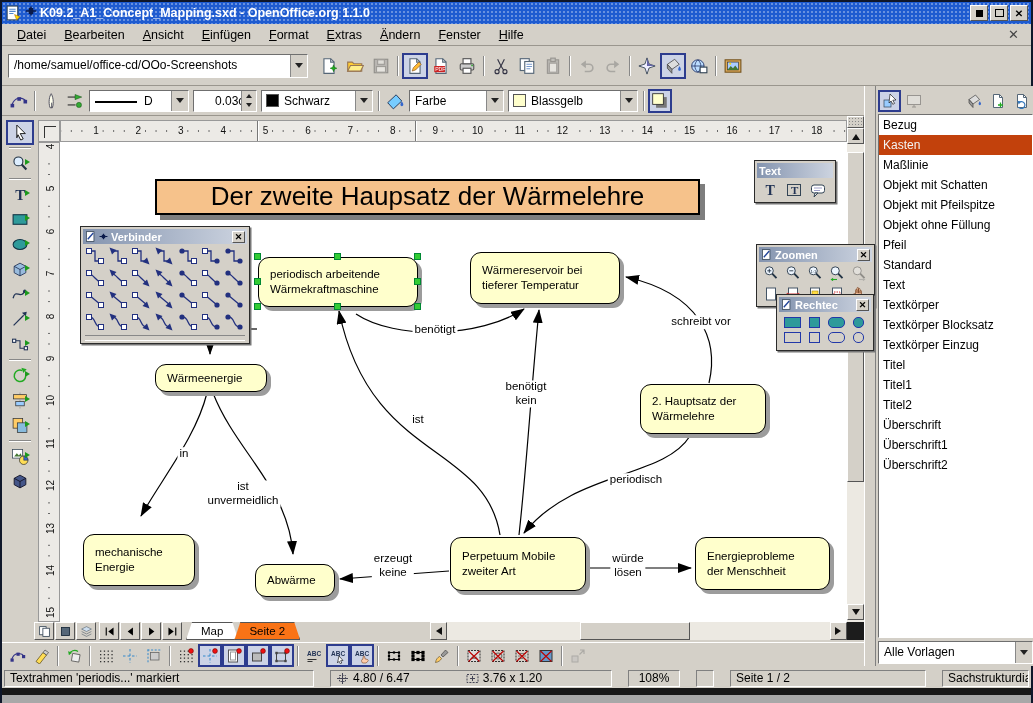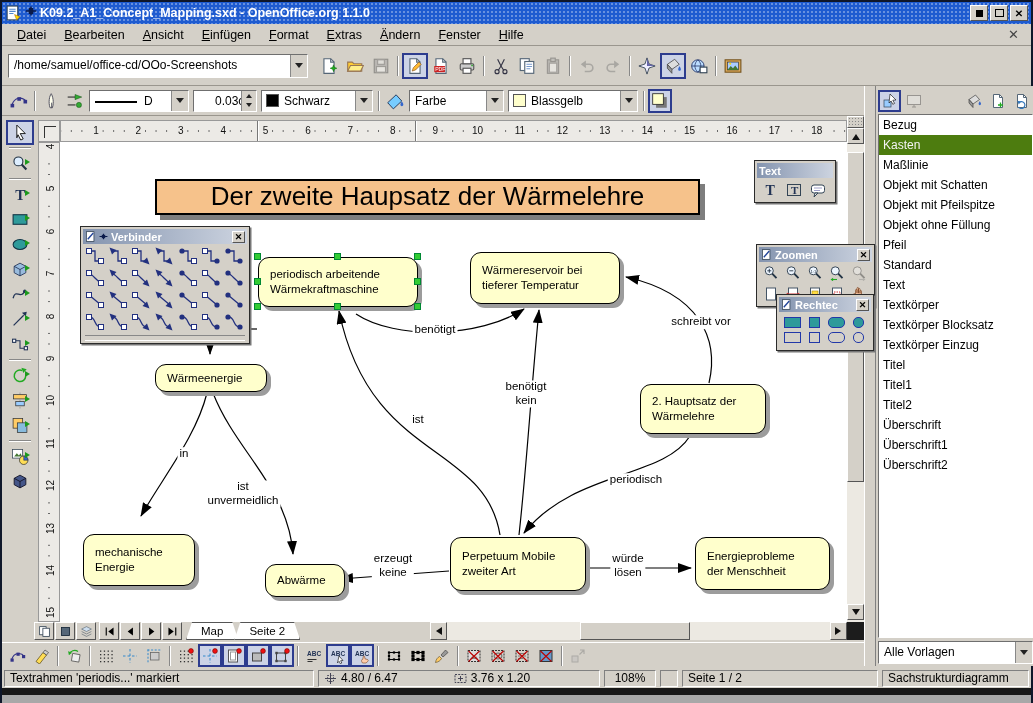--- a/index.html
+++ b/index.html
@@ -104,21 +104,21 @@
     background-image:radial-gradient(#888 0.7px, transparent 0.9px); background-size:3px 3px; }
   #vsplit { position:absolute; left:862px; top:84px; width:12px; height:580px; border-left:1px solid #fff; border-right:1px solid #808080; }
 
   
   #stylist { position:absolute; left:874px; top:84px; width:159px; height:580px; background:#d4d0c8; padding:2px 2px 0 2px; }
   #stylist-bar { height:26px; display:flex; align-items:center; gap:1px; }
   #stylist-bar .tbtn { width:23px; height:22px; }
   #stylist-bar .tbtn svg { width:16px; height:16px; }
   #stylist-list { background:#fff; border:1px solid; border-color:#6f6f6f #fff #fff #6f6f6f; height:524px; overflow:hidden; font-size:12px; }
   .sitem { height:20px; line-height:20px; padding-left:4px; white-space:nowrap; }
-  .sitem.sel { background:#4d7c0f; color:#f4f4f4; }
+  .sitem.sel { background:#c2410c; color:#f4f4f4; }
   #stylist-filter { margin-top:3px; width:155px; height:23px; }
 
   
   .fwin { position:absolute; background:#d4d0c8; border:1px solid #2b2b2b; box-shadow:1.5px 1.5px 0 #777; padding:2px; z-index:40; }
   .ftitle { height:15px; background:linear-gradient(90deg,#8494af,#cdd4e0); display:flex; align-items:center;
     color:#fff; font-weight:bold; font-size:11px; padding:0 2px; gap:3px; }
   .ftitle svg { width:11px; height:11px; }
   .fclose { margin-left:auto; width:13px; height:12px; background:#d4d0c8; border:1px solid; border-color:#fff #555 #555 #fff;
     color:#000; font-size:9px; line-height:10px; text-align:center; font-weight:bold; }
   #win-verbinder { left:78px; top:224px; width:170px; }
@@ -136,35 +136,35 @@
   #rect-grid { display:grid; grid-template-columns:repeat(4,1fr); gap:4px; padding:5px 4px; }
   .rshape { justify-self:center; align-self:center; border:1.5px solid #2238a8; width:17px; height:11px; }
   .rshape.sq { width:11px; }
   .rshape.rnd { border-radius:5px; }
   .rshape.fill { background:#2e9a9a; }
 
   
   #tabrow { position:absolute; left:0; top:620px; width:862px; height:20px; display:flex; align-items:flex-start; }
   #tabrow .tbtn { width:20px; height:18px; border:1px solid; border-color:#fff #555 #555 #fff; background:#d4d0c8; }
   #tabrow .tbtn svg { width:13px; height:13px; }
-  .tab { height:18px; padding:0 14px; font-size:11.5px; display:flex; align-items:center; background:#ffffff;
+  .tab { height:18px; padding:0 14px; font-size:11.5px; display:flex; align-items:center; background:#f97316;
     clip-path:polygon(6px 0, calc(100% - 6px) 0, 100% 100%, 0 100%); border:1px solid #555; margin-left:-4px; }
   .tab.active { background:#fff; font-weight:normal; }
   #hscroll { position:absolute; left:428px; top:0; width:417px; height:18px; background:#ece9e2; }
   .thumbH { position:absolute; top:0; height:18px; background:#d4d0c8; border:1px solid; border-color:#fff #555 #555 #fff; }
   #corner-dark { position:absolute; left:845px; top:0; width:17px; height:18px; background:#1c1c1c; }
 
   
   #optbar { position:absolute; left:0; top:640px; width:862px; height:26px; display:flex; align-items:center;
     padding:0 4px; border-top:1px solid #fff; }
   #optbar .tbtn { width:24px; height:23px; }
   #optbar .tbtn svg { width:16px; height:16px; }
 
   
-  #statusbar { position:absolute; left:0; top:666px; width:100%; height:20px; display:flex; gap:4px; padding:0 2px; align-items:center; }
+  #statusbar { position:absolute; left:0; top:666px; width:100%; height:20px; display:flex; gap:16px; padding:0 2px; align-items:center; }
   .sseg { border:1px solid; border-color:#808080 #fff #fff #808080; height:17px; display:flex; align-items:center;
     font-size:12px; padding:0 5px; gap:4px; white-space:nowrap; overflow:hidden; }
   .sseg svg { width:13px; height:13px; flex:none; }
   #bottstrip1 { position:absolute; left:0; top:686px; width:100%; height:7px; background:#181818; }
   #bottstrip2 { position:absolute; left:0; top:693px; width:100%; height:10px; background:#a8a8a8; }
 </style>
 </head>
 <body>
 <div id="app">
 
@@ -550,21 +550,21 @@
     <div id="node-layer">
         <div class="node" style="left: 198px; top: 115px; width: 160px; height: 50px;">periodisch arbeitende
 Wärmekraftmaschine</div>
         <div class="node" style="left: 410px; top: 110px; width: 150px; height: 52px;">Wärmereservoir bei
 tieferer Temperatur</div>
         <div class="node" style="left: 95px; top: 222px; width: 112px; height: 28px;">Wärmeenergie</div>
         <div class="node" style="left: 580px; top: 242px; width: 126px; height: 50px;">2. Hauptsatz der
 Wärmelehre</div>
         <div class="node" style="left: 23px; top: 392px; width: 112px; height: 52px;">mechanische
 Energie</div>
-        <div class="node" style="left: 205px; top: 422px; width: 80px; height: 33px;">Abwärme</div>
+        <div class="node" style="left: 195px; top: 422px; width: 80px; height: 33px;">Abwärme</div>
         <div class="node" style="left: 390px; top: 395px; width: 136px; height: 54px;">Perpetuum Mobile
 zweiter Art</div>
         <div class="node" style="left: 635px; top: 395px; width: 135px; height: 53px;">Energieprobleme
 der Menschheit</div>
       </div>
     <div id="label-layer">
         <div class="elabel" style="left: 375px; top: 188px;">benötigt</div>
         <div class="elabel" style="left: 641px; top: 180px;">schreibt vor</div>
         <div class="elabel" style="left: 466px; top: 252px;">benötigt
 kein</div>

